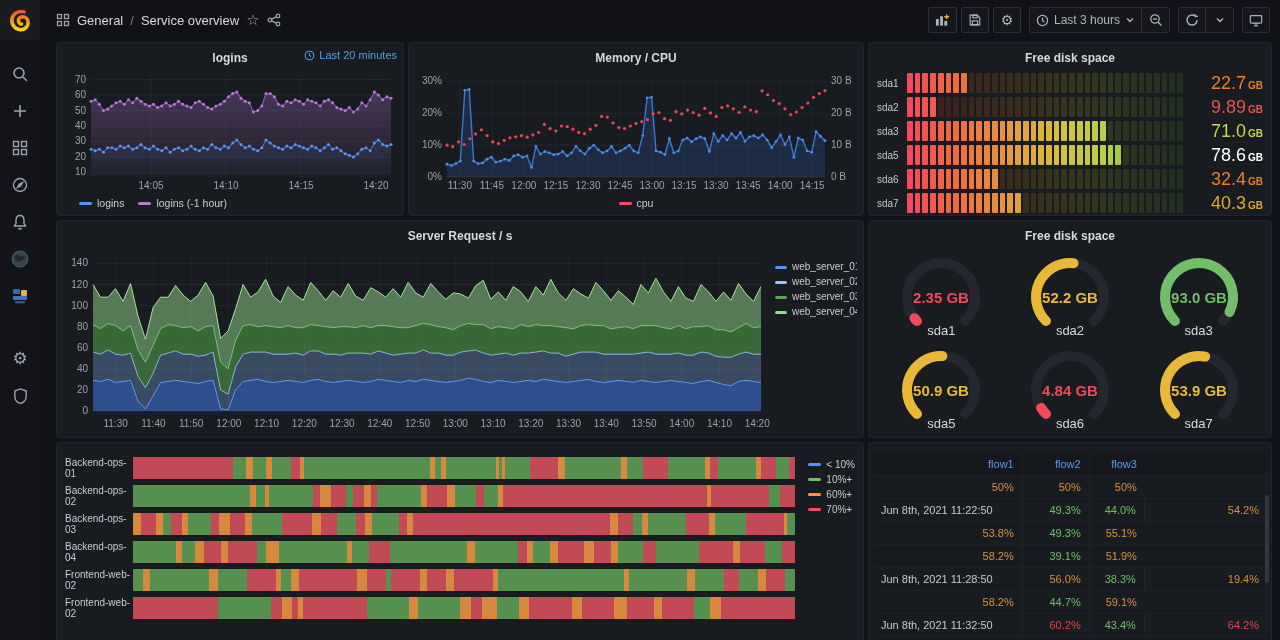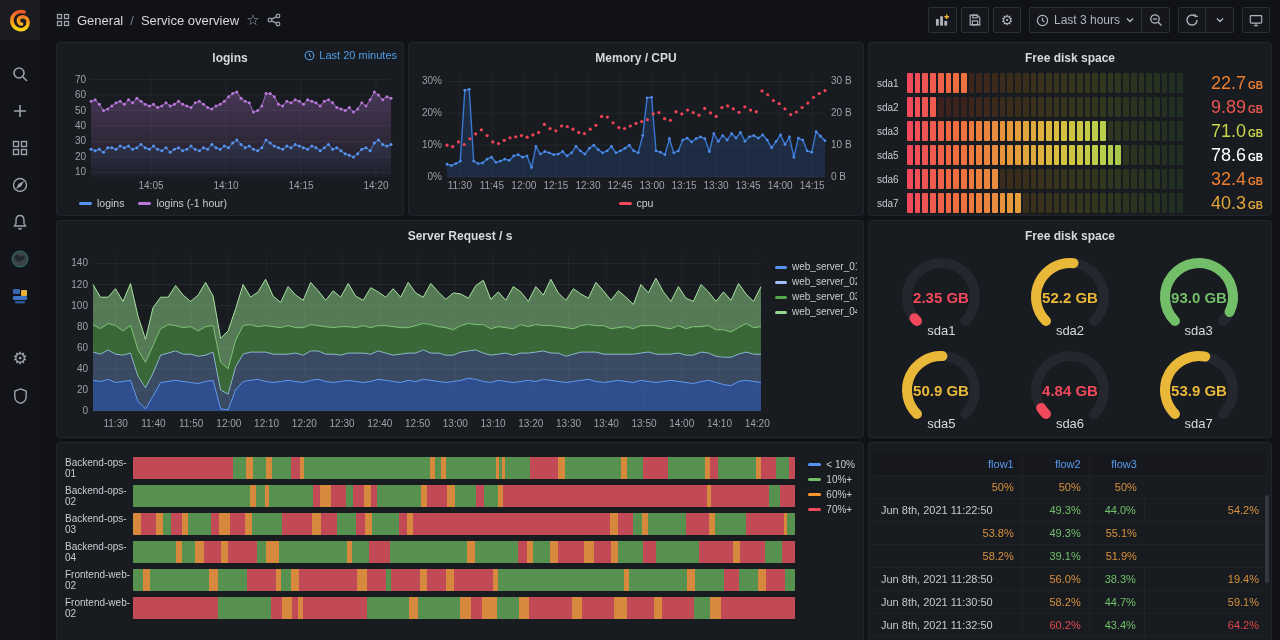--- a/index.html
+++ b/index.html
@@ -1286,21 +1286,20 @@
         <div class="num" style="color: rgb(113, 191, 105);">39.1%</div>
         <div class="num" style="color: rgb(217, 145, 61);">51.9%</div>
       </div>
       <div class="frow">
         <div class="ftime">Jun 8th, 2021 11:28:50</div>
         <div class="num" style="color: rgb(217, 145, 61);">56.0%</div>
         <div class="num" style="color: rgb(113, 191, 105);">38.3%</div>
         <div class="num" style="color: rgb(217, 145, 61);">19.4%</div>
       </div>
       <div class="frow">
-        <div class="ftime">Jun 8th, 2021 11:30:50</div>
         <div class="num" style="color: rgb(217, 145, 61);">58.2%</div>
         <div class="num" style="color: rgb(113, 191, 105);">44.7%</div>
         <div class="num" style="color: rgb(217, 145, 61);">59.1%</div>
       </div>
       <div class="frow">
         <div class="ftime">Jun 8th, 2021 11:32:50</div>
         <div class="num" style="color: rgb(224, 72, 78);">60.2%</div>
         <div class="num" style="color: rgb(113, 191, 105);">43.4%</div>
         <div class="num" style="color: rgb(224, 72, 78);">64.2%</div>
       </div>

